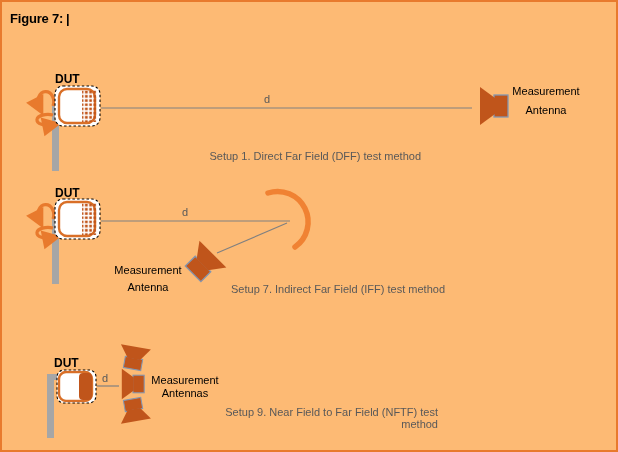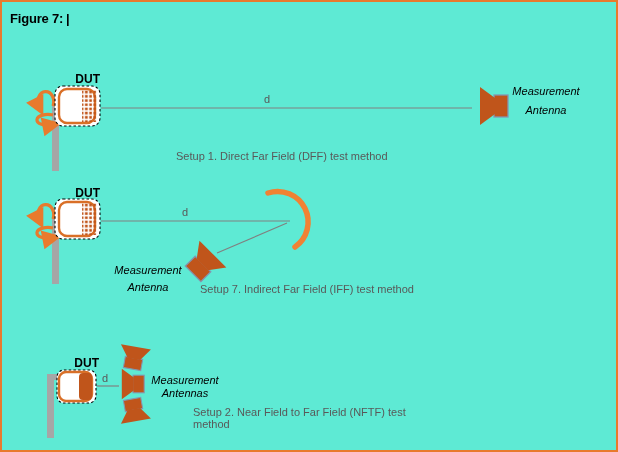--- a/index.html
+++ b/index.html
@@ -1,42 +1,42 @@
 <!DOCTYPE html>
 <html><head>
 <meta charset="utf-8">
 <style>
   html,body{margin:0;padding:0;background:#fff;}
   #figure-frame{
     position:relative;
     width:614px;height:448px;
     border:2px solid #E87A2D;
-    background:#5eead4;
+    background:#fdba74;
     font-family:"Liberation Sans",sans-serif;
     overflow:hidden;
   }
   .abs{position:absolute;}
   #title-row{
     left:8px;top:9px;
     display:flex;align-items:center;gap:3px;
     color:#000;font-size:13px;font-weight:bold;letter-spacing:-0.2px;
     white-space:nowrap;
   }
   .dut-label{
-    font-size:12px;font-weight:bold;color:#000;text-align:right;
+    font-size:12px;font-weight:bold;color:#000;text-align:left;
   }
   .d-label{
     font-size:11px;color:#595959;text-align:center;
   }
   .ant-label{
-    font-size:11px;color:#000;text-align:center;font-style:italic;
+    font-size:11px;color:#000;text-align:center;
   }
   .lh19{line-height:19px;} .lh17{line-height:17px;} .lh13{line-height:13px;}
   .caption{
-    font-size:11px;color:#595959;text-align:left;width:245px;
+    font-size:11px;color:#595959;text-align:right;width:245px;
   }
   svg{display:block;}
 </style>
 </head>
 <body>
 
 <div id="figure-frame">
 
   <div id="title-row" class="abs">
     <span>Figure 7:</span>
@@ -113,15 +113,15 @@
     <div>Antenna</div>
   </div>
   <div class="abs caption" style="left:198px;top:281px">Setup 7. Indirect Far Field (IFF) test method</div>
 
   <div class="abs dut-label" style="left:52px;top:354px;width:45px">DUT</div>
   <div class="abs d-label" style="left:92px;top:370px;width:22px">d</div>
   <div class="abs ant-label lh13" style="left:143px;top:372px;width:80px">
     <div>Measurement</div>
     <div>Antennas</div>
   </div>
-  <div class="abs caption" style="left:191px;top:404px">Setup 2. Near Field to Far Field (NFTF) test method</div>
+  <div class="abs caption" style="left:191px;top:404px">Setup 9. Near Field to Far Field (NFTF) test method</div>
 
 </div>
 
 </body></html>

